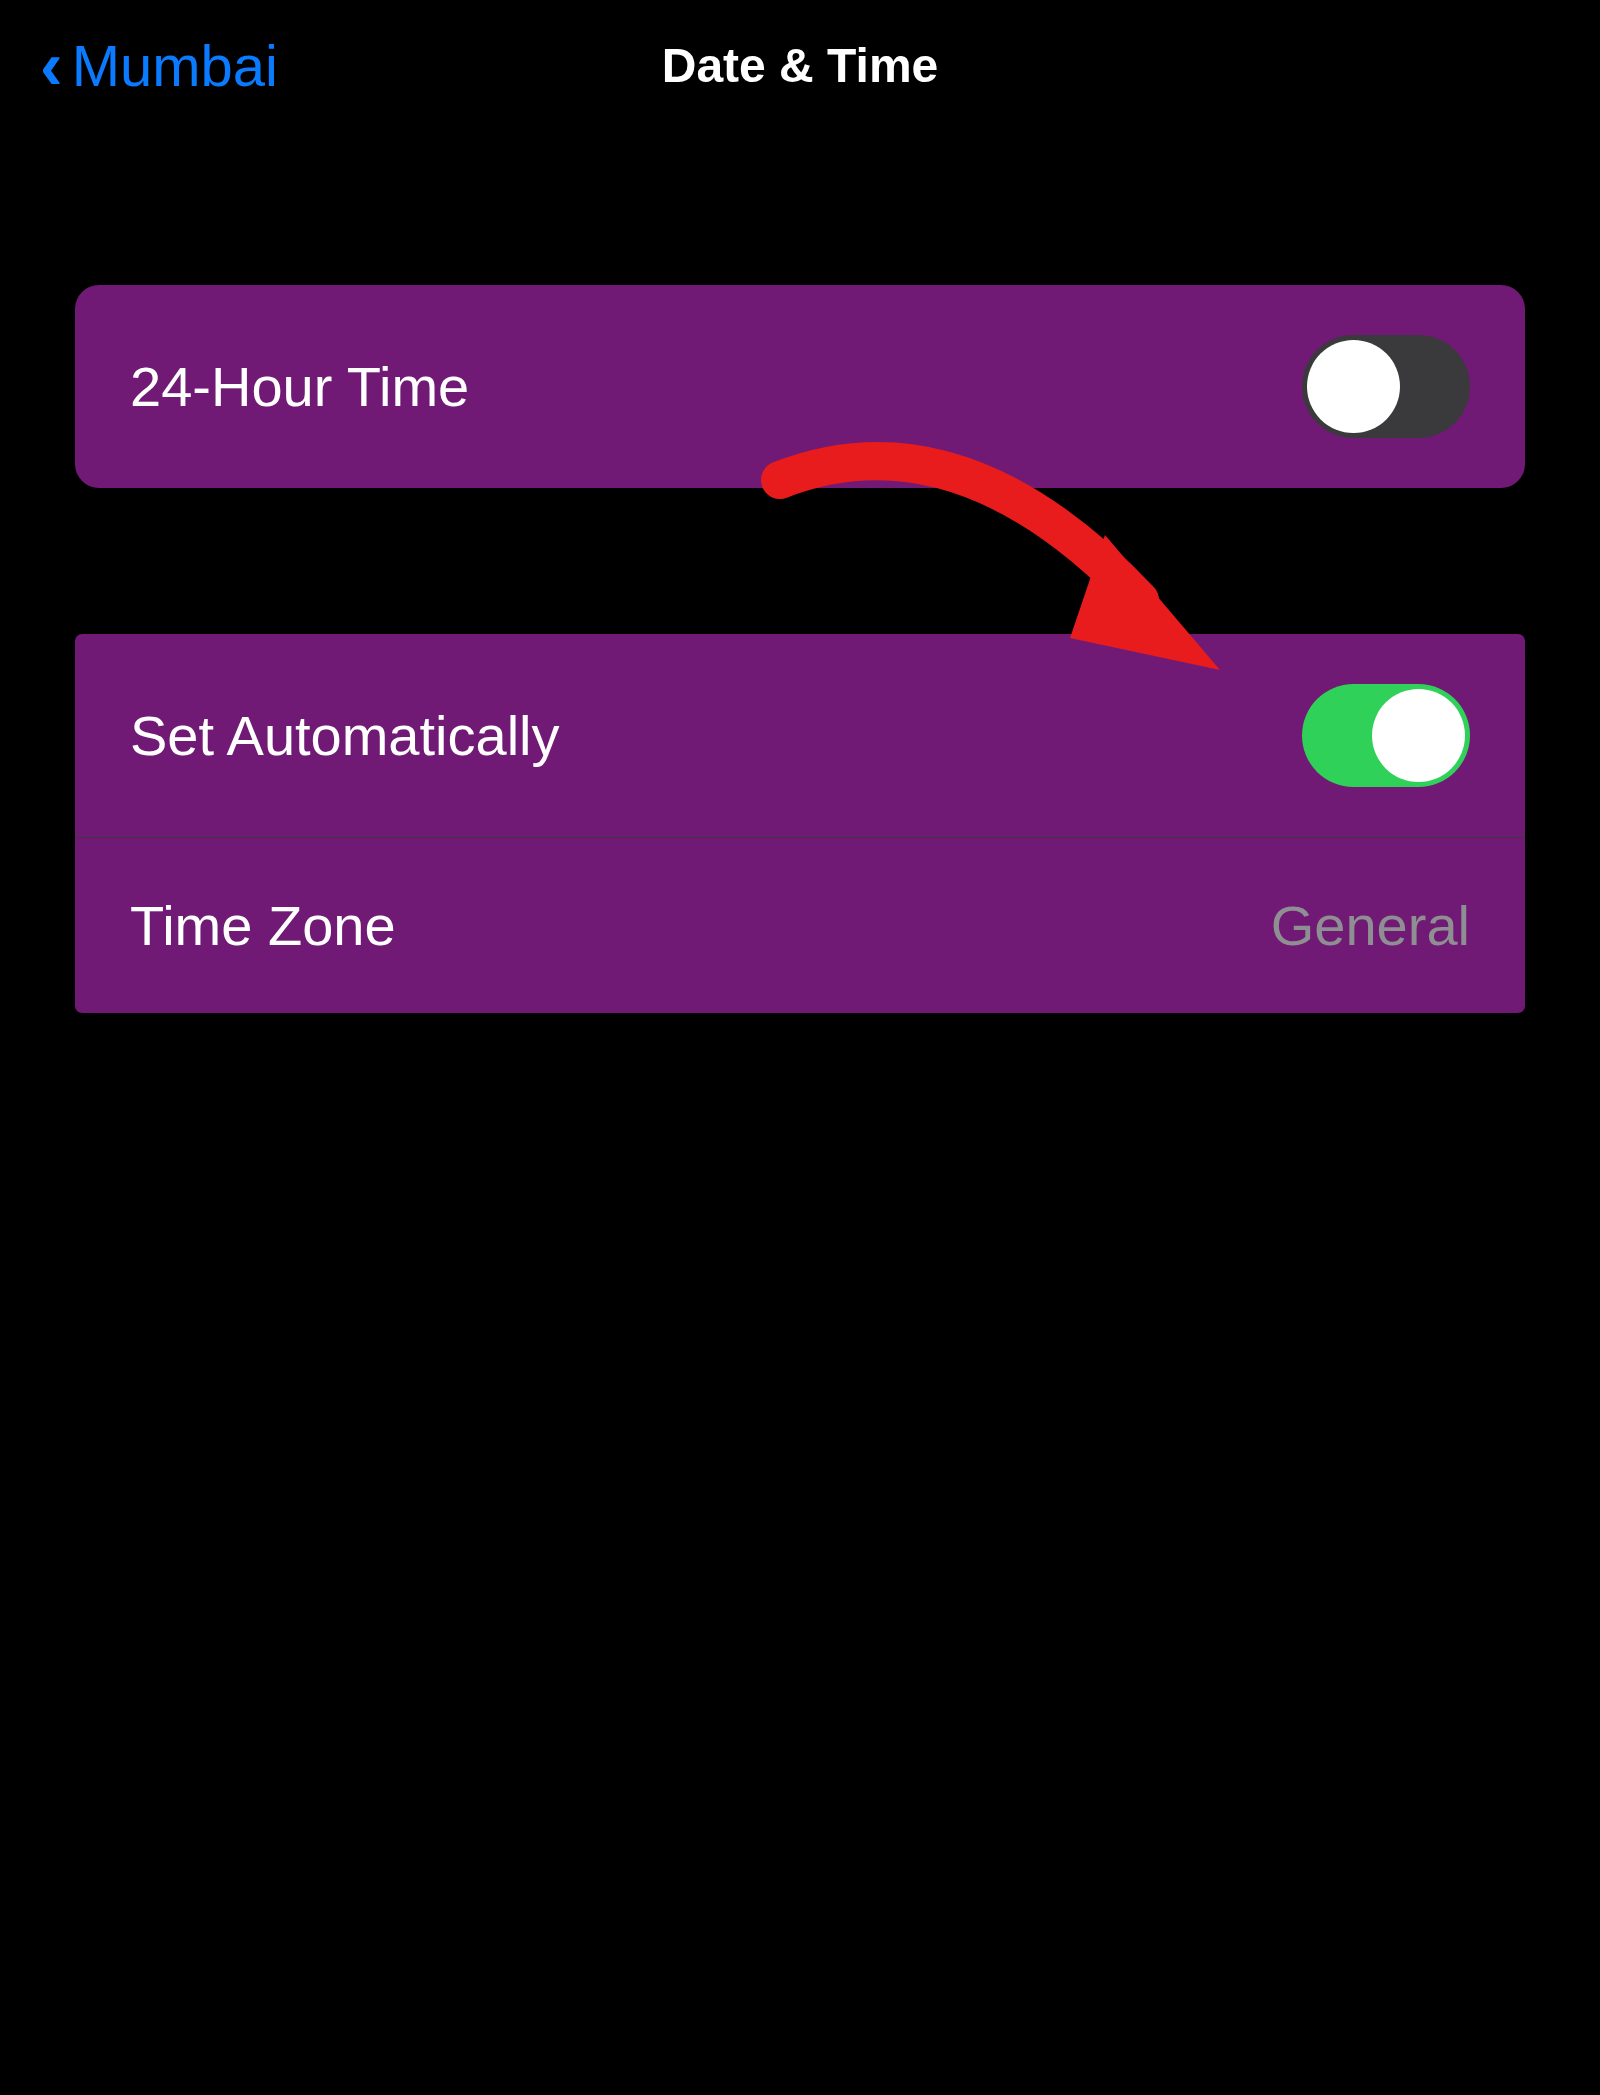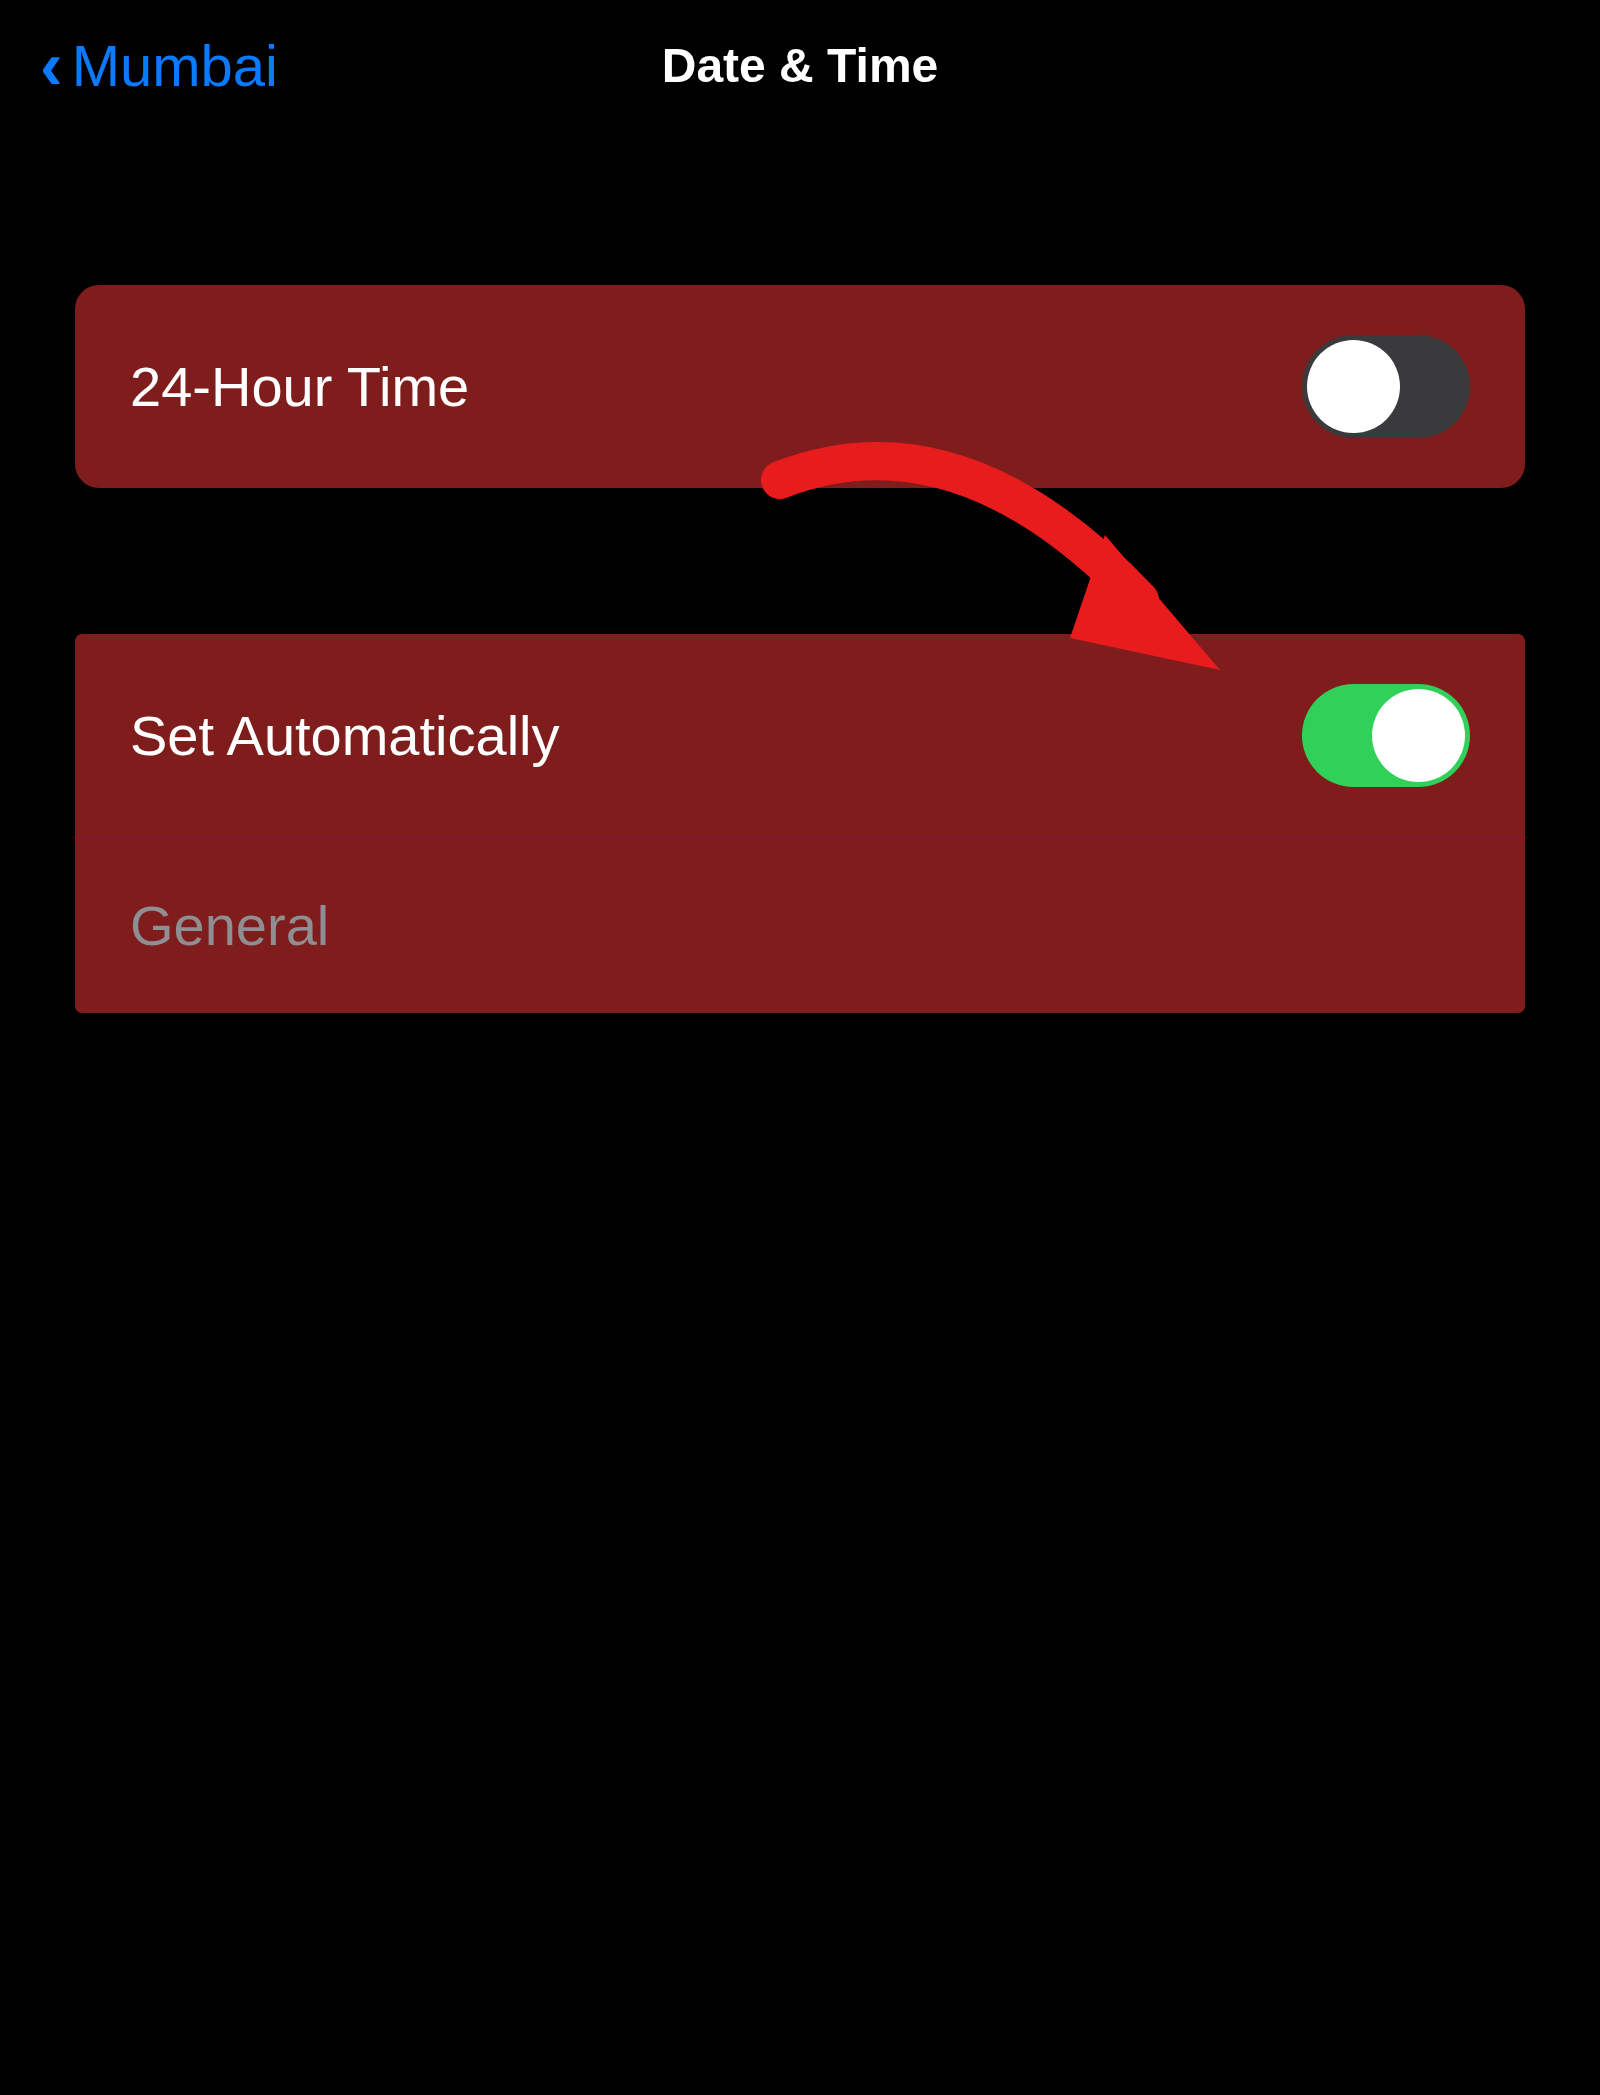--- a/index.html
+++ b/index.html
@@ -49,21 +49,21 @@
       position: absolute;
       left: 50%;
       transform: translateX(-50%);
     }
     
     .settings-container {
       padding: 180px 75px 0 75px;
     }
     
     .settings-group {
-      background-color: #7f1d1d;
+      background-color: #701a75;
       border-radius: 24px;
       overflow: hidden;
     }
     
     .settings-group + .settings-group {
       margin-top: 146px;
       border-radius: 7px;
     }
     
     .settings-row {
@@ -157,20 +157,21 @@
   </div>
 
   <div class="settings-group">
     <div class="settings-row">
       <span class="row-label">Set Automatically</span>
       <div class="toggle on">
         <div class="toggle-knob"></div>
       </div>
     </div>
     <div class="settings-row">
+      <span class="row-label">Time Zone</span>
       <span class="row-value">General</span>
     </div>
   </div>
 
 </div>
 
 <svg class="annotation-arrow" viewBox="0 0 500 340">
   <defs>
     <marker id="arrowhead" markerWidth="10" markerHeight="10" refX="5" refY="5" orient="auto">
       <polygon points="0,0 10,5 0,10" fill="#e81c1c"></polygon>

